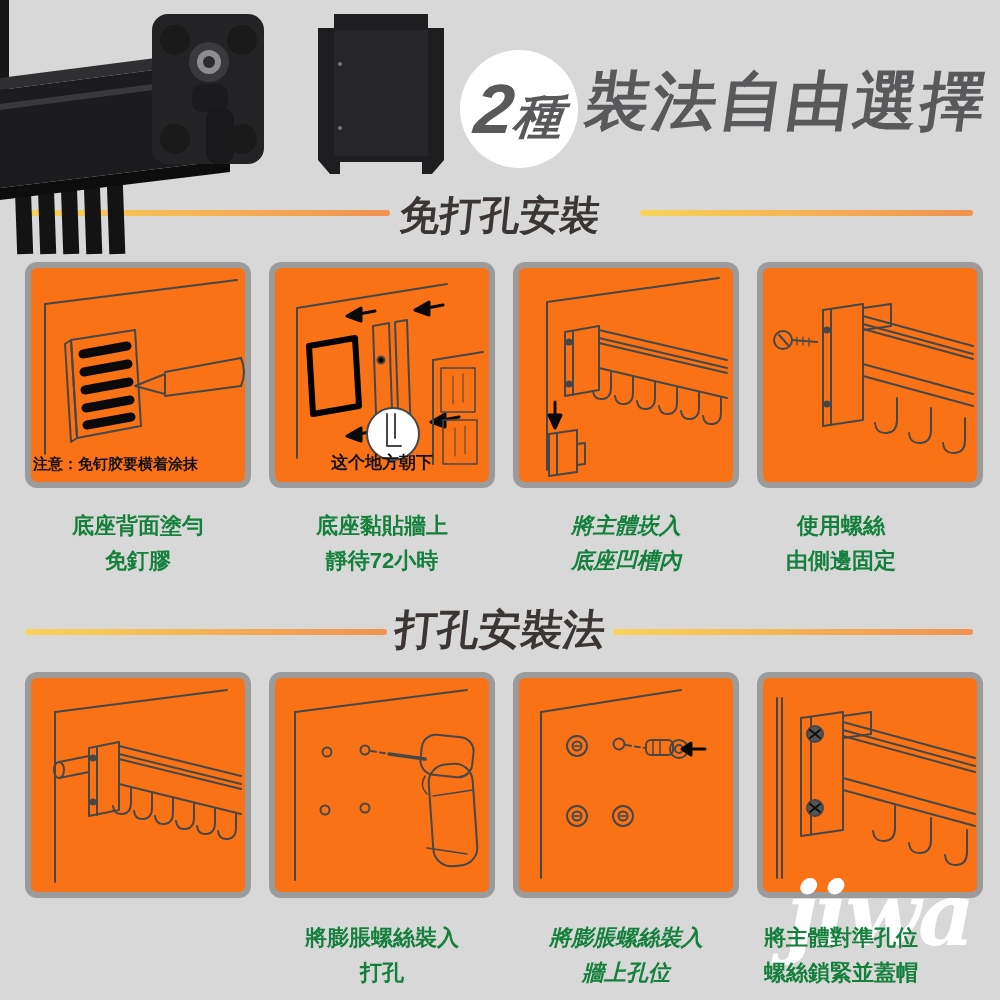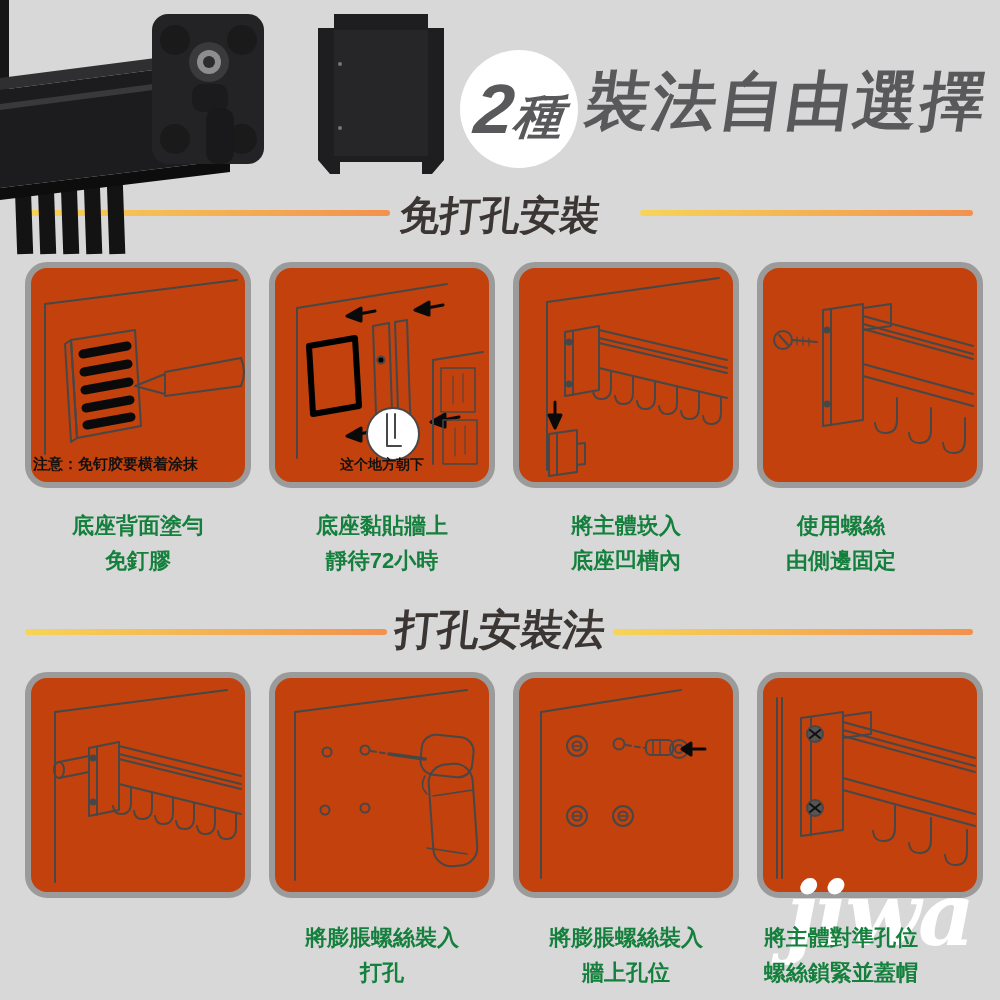--- a/index.html
+++ b/index.html
@@ -20,29 +20,29 @@
              transform:skewX(-6deg);z-index:2;white-space:nowrap;}
   #sec1-title{top:188px;font-size:40px;}
   #sec2-title{top:602px;font-size:42px;}
   .line{position:absolute;height:6px;border-radius:3px;
         background:linear-gradient(90deg,#f7d458,#f2914e);z-index:1;}
   #line1-left{left:25px;top:210px;width:365px;}
   #line1-right{left:640px;top:210px;width:333px;}
   #line2-left{left:25px;top:629px;width:362px;}
   #line2-right{left:613px;top:629px;width:360px;}
   
-  .box{position:absolute;width:214px;height:214px;background:#c2410c;border:6px solid #9b9b9b;
-       border-radius:22px;z-index:2;}
+  .box{position:absolute;width:214px;height:214px;background:#f97316;border:6px solid #9b9b9b;
+       border-radius:12px;z-index:2;}
   .r1{top:262px;}.r2{top:672px;}
-  .c1{left:25px;}.c2{left:269px;}.c3{left:513px;}.c4{left:757px;}
+  .c1{left:25px;}.c2{left:269px;}.c3{left:513px;font-style:italic;}.c4{left:757px;}
   .box svg{position:absolute;left:0;top:0;}
   .illus{stroke:#474747;stroke-width:2;fill:none;stroke-linecap:round;stroke-linejoin:round;}
   .note{position:absolute;z-index:3;font-weight:bold;color:#111;white-space:nowrap;}
   #note-a1{left:2px;bottom:8px;width:210px;text-align:left;font-size:15px;}
-  #note-a2{left:0;bottom:8px;width:214px;text-align:center;font-size:14px;}
+  #note-a2{left:0;bottom:8px;width:214px;text-align:center;font-size:17px;}
   
   .caption{position:absolute;width:230px;text-align:center;font-size:22px;font-weight:bold;
            color:#15803d;line-height:35px;z-index:4;}
   .cap-r1{top:508px;}.cap-r2{top:920px;}
   .caption.c1{left:23px;}.caption.c2{left:267px;}.caption.c3{left:511px;}.caption.c4{left:726px;}
   
   .watermark{position:absolute;left:786px;top:842px;font-family:"DejaVu Serif",serif;
              font-style:italic;font-weight:bold;font-size:88px;color:#ffffff;z-index:3;
              letter-spacing:-3px;margin-top:20px;}
 </style>

